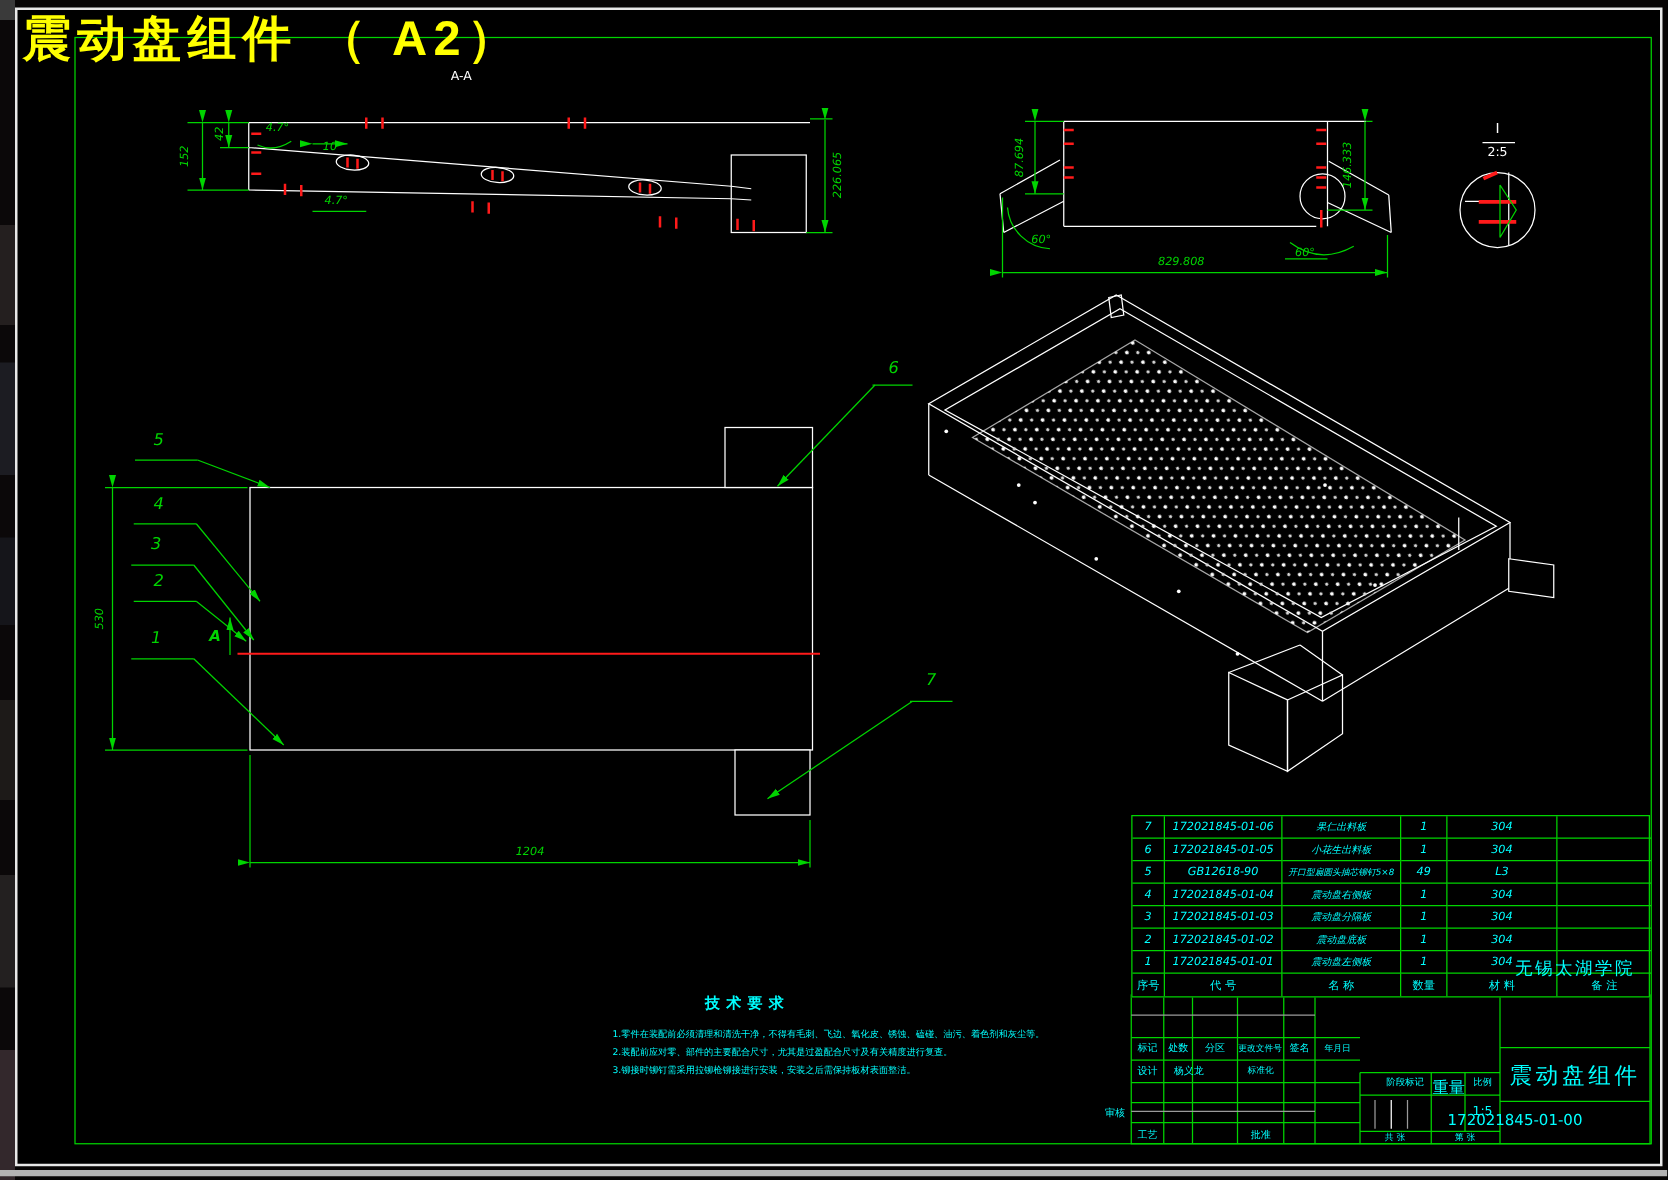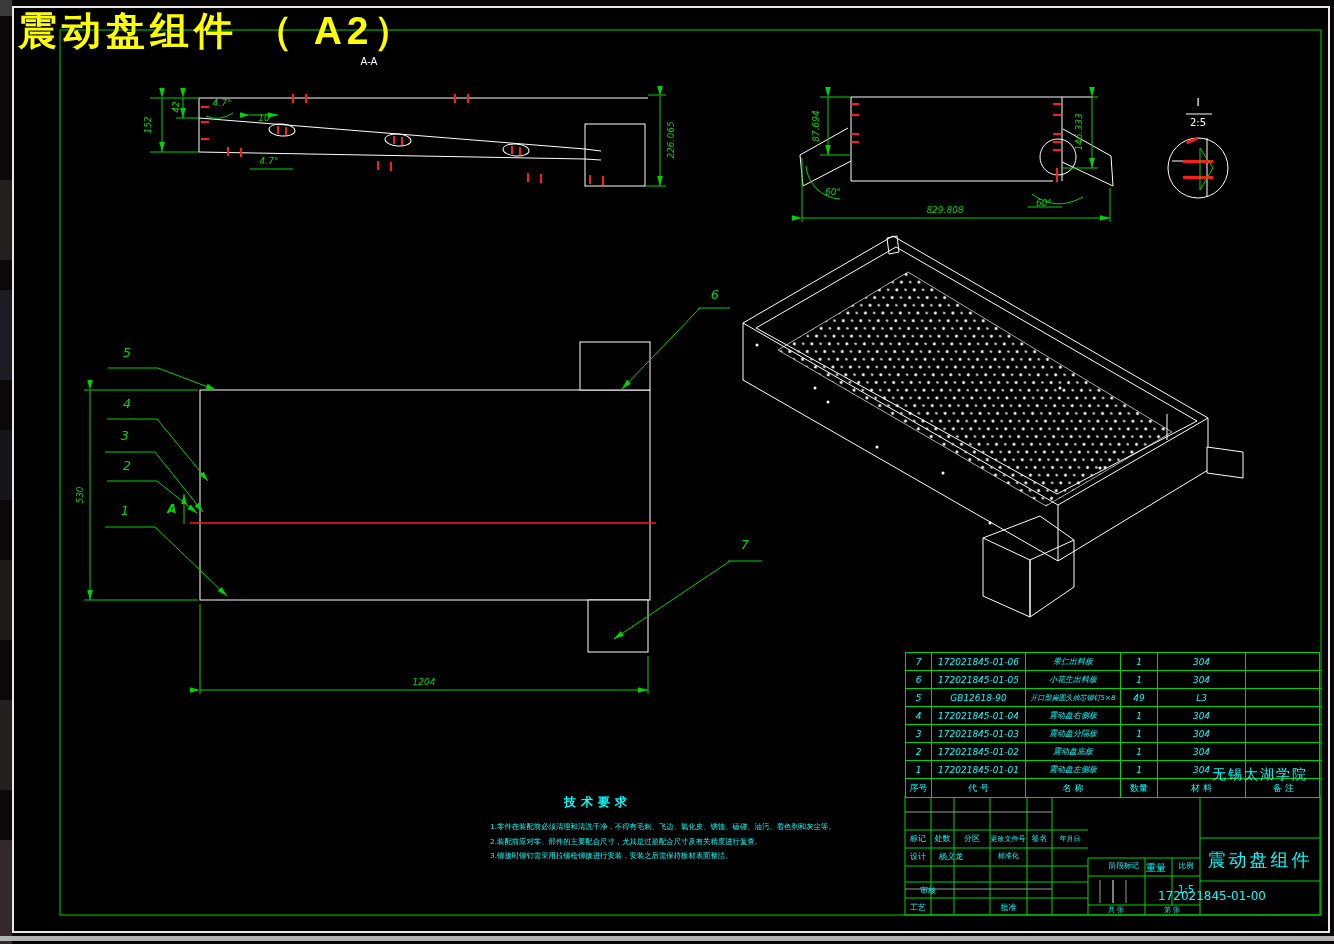--- a/index.html
+++ b/index.html
@@ -313,25 +313,25 @@
 
   <div class="tb" style="left:906px;top:833px;width:24px">标记</div>
   <div class="tb" style="left:931px;top:833px;width:23px">处数</div>
   <div class="tb" style="left:955px;top:833px;width:34px">分区</div>
   <div class="tb" style="left:988px;top:834px;width:40px;font-size:7px">更改文件号</div>
   <div class="tb" style="left:1028px;top:833px;width:23px">签名</div>
   <div class="tb" style="left:1053px;top:834px;width:34px;font-size:7px">年月日</div>
   <div class="tb" style="left:906px;top:851px;width:24px">设计</div>
   <div class="tb" style="left:931px;top:851px;width:40px">杨义龙</div>
   <div class="tb" style="left:990px;top:851px;width:37px;font-size:7px">标准化</div>
-  <div class="tb" style="left:914px;top:885px;width:28px">审核</div>
+  <div class="tb" style="left:878px;top:885px;width:28px">审核</div>
   <div class="tb" style="left:906px;top:902px;width:24px">工艺</div>
   <div class="tb" style="left:990px;top:902px;width:37px">批准</div>
   <div class="tb" style="left:1090px;top:861px;width:68px;font-size:7.5px">阶段标记</div>
-  <div class="tb" style="left:1146px;top:861px;width:17px;font-size:10px">重量</div>
+  <div class="tb" style="left:1146px;top:861px;width:17px;font-size:13px">重量</div>
   <div class="tb" style="left:1172px;top:861px;width:28px;font-size:7.5px">比例</div>
   <div class="tb" style="left:1172px;top:884px;width:28px;font-size:10px;">1:5</div>
   <div class="tb" style="left:1090px;top:905px;width:52px;font-size:7px">共 张</div>
   <div class="tb" style="left:1146px;top:905px;width:52px;font-size:7px">第 张</div>
   <div class="tb" style="left:1202px;top:766px;width:116px;font-size:14px;letter-spacing:2px">无锡太湖学院</div>
   <div class="tb" style="left:1202px;top:848px;width:116px;font-size:18px;letter-spacing:3px">震动盘组件</div>
   <div class="tb" style="left:1154px;top:889px;width:116px;font-size:12px;">172021845-01-00</div>
 
 </div>
 

